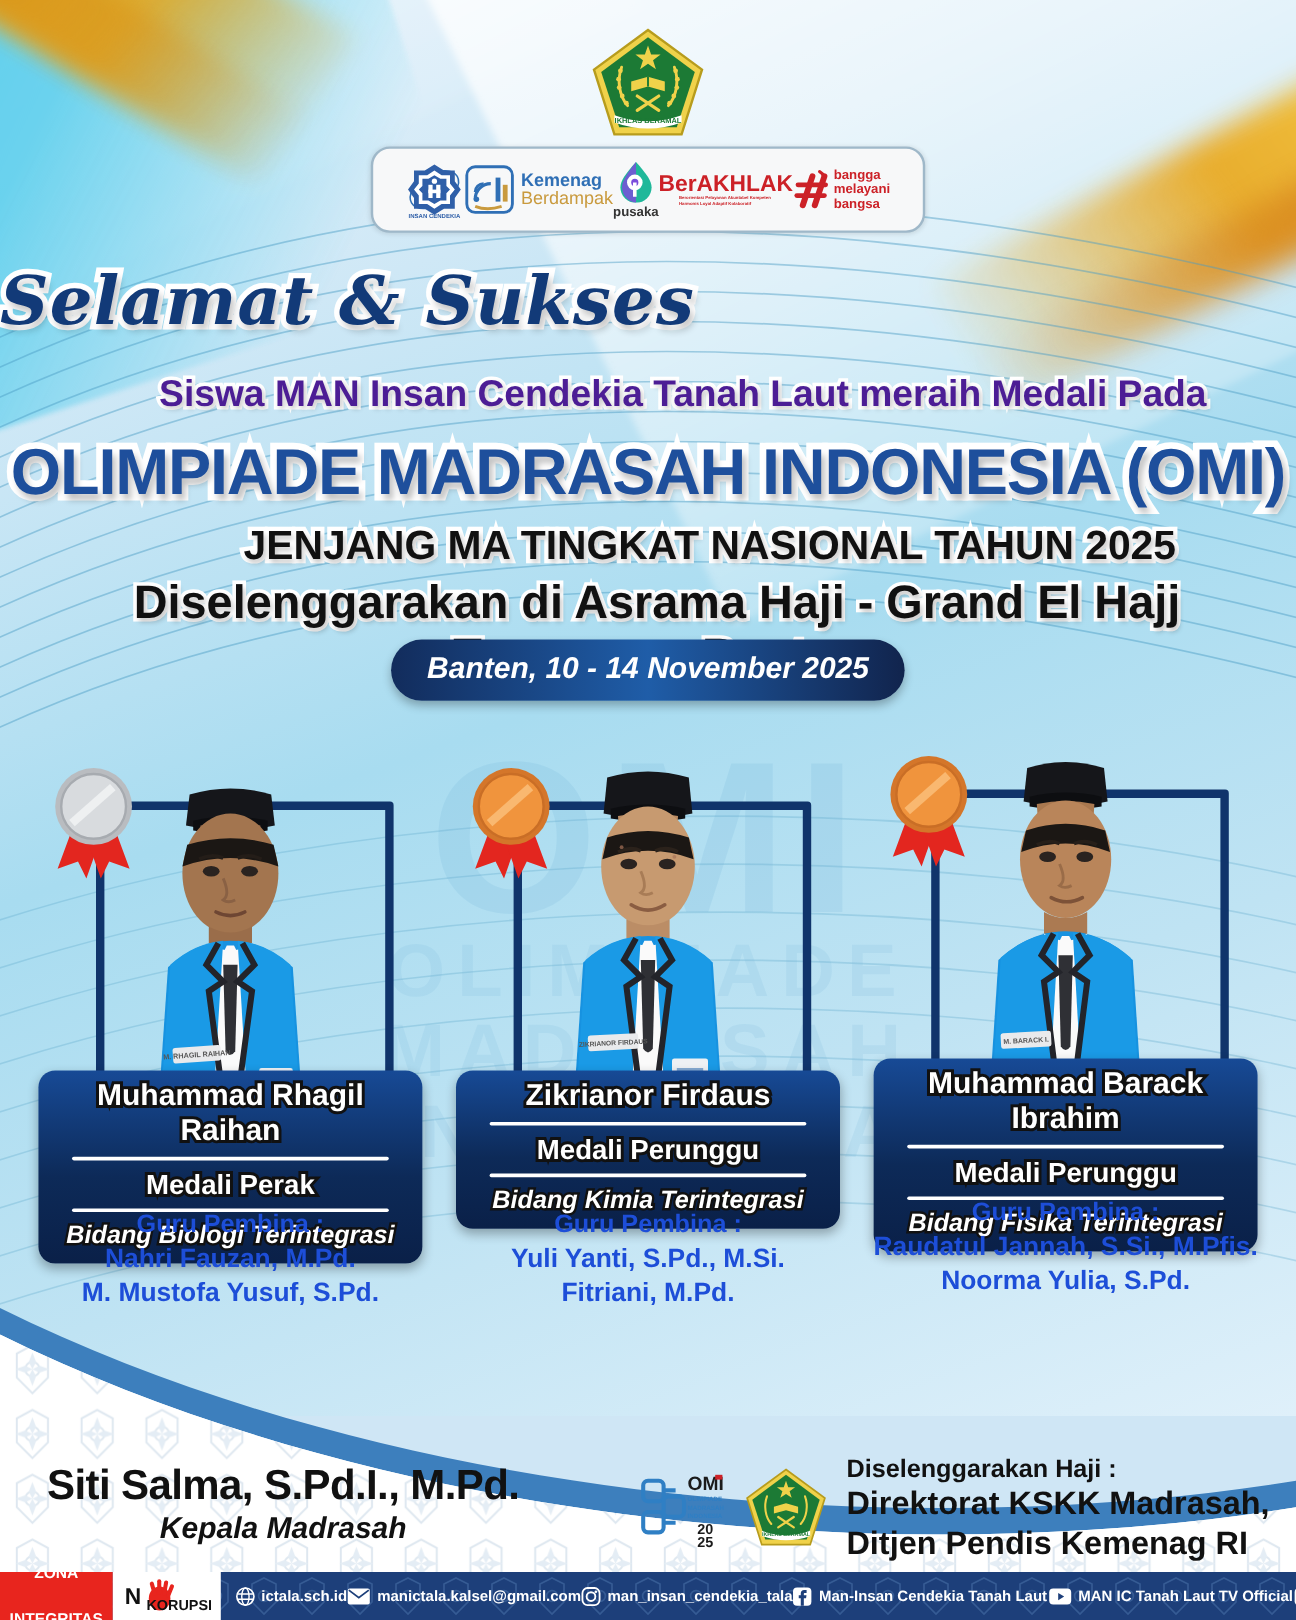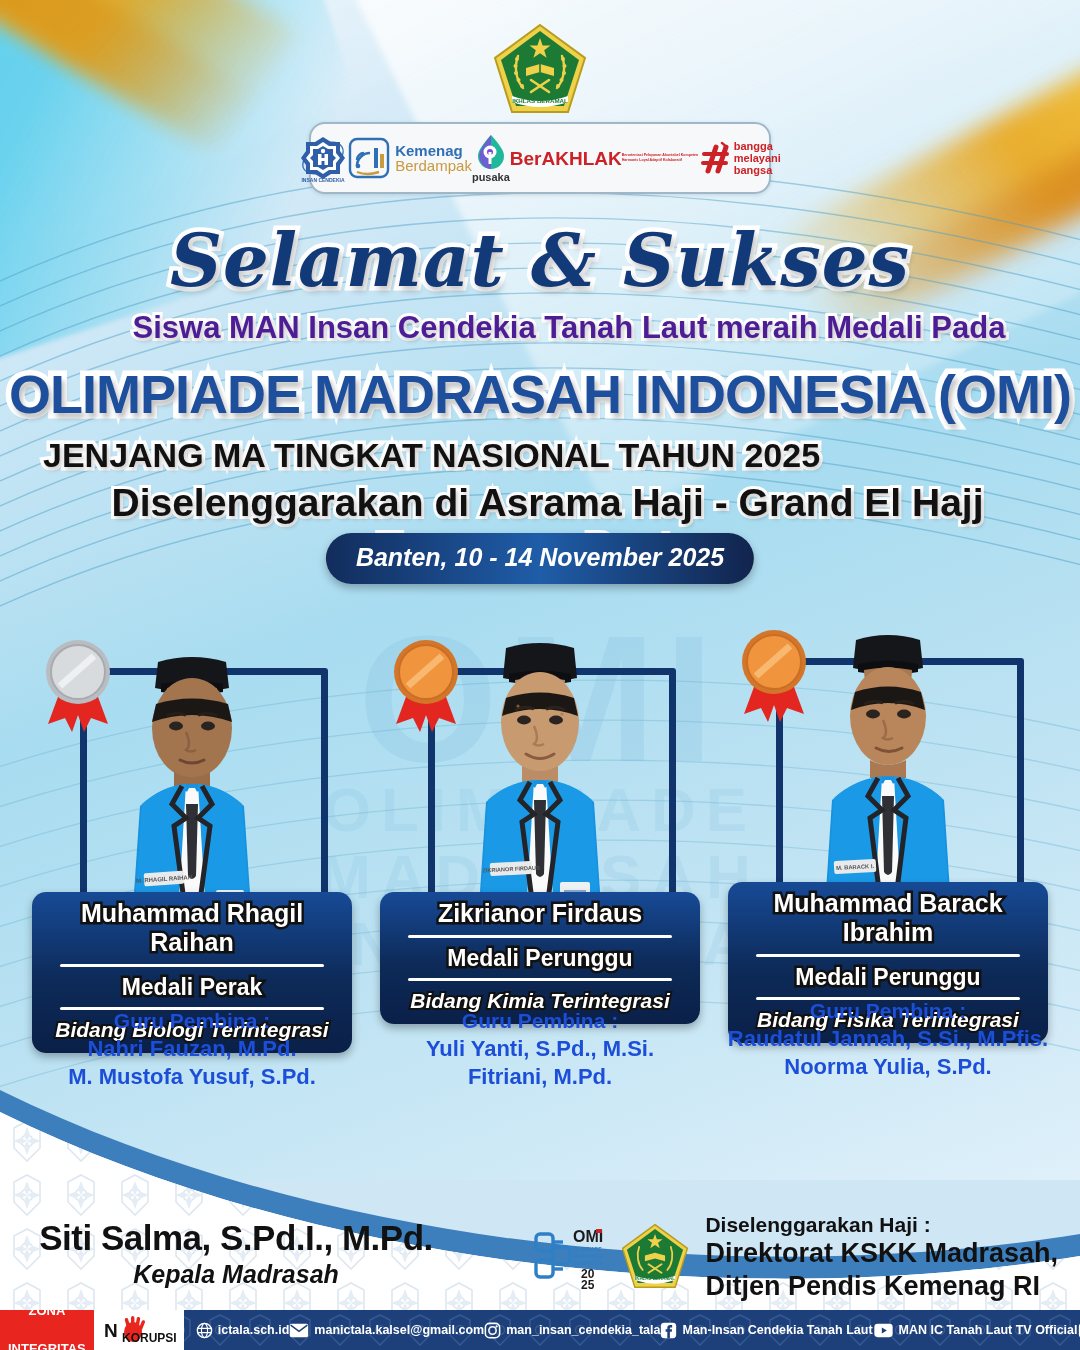--- a/index.html
+++ b/index.html
@@ -79,42 +79,42 @@
     position:absolute; left:50%; top:122px; transform:translateX(-50%);
     width:462px; height:72px; background:#f7f8f9; border:2px solid #9fb8c9;
     border-radius:16px; display:flex; align-items:center; justify-content:center;
     padding:0 10px; box-shadow:0 1px 4px rgba(0,0,0,.12);
   }
   .p-item{ display:flex; align-items:center; gap:4px; }
   .p-txt{ font-size:8px; line-height:1.05; }
 
   
   .selamat{
-    position:absolute; left:0; top:218px; width:1080px; text-align:center;
+    position:absolute; left:0; top:218px; width:1080px; text-align:left;
     font-family:"DejaVu Serif", serif; font-style:italic; font-weight:700;
-    font-size:72px; color:#123a78; letter-spacing:1px;
+    font-size:56px; color:#123a78; letter-spacing:1px;
     -webkit-text-stroke:9px #ffffff; paint-order:stroke fill;
     text-shadow:3px 5px 6px rgba(0,0,0,.22);
   }
   .sub1{
     position:absolute; left:0; top:310px; width:1080px; text-align:center;
     font-size:31px; font-weight:700; color:#4c1d95;
     -webkit-text-stroke:6px #ffffff; paint-order:stroke fill;
     text-shadow:2px 3px 4px rgba(0,0,0,.22);
     margin-left:29px;
   }
   .sub1 b{ font-weight:900; }
   .omi-title{
     position:absolute; left:0; top:363px; width:1080px; text-align:center;
     font-size:54px; font-weight:900; color:#1e4f9c; letter-spacing:-1px;
     -webkit-text-stroke:11px #ffffff; paint-order:stroke fill;
     text-shadow:3px 5px 5px rgba(0,0,0,.25);
   }
   .jenjang{
-    position:absolute; left:0; top:436px; width:1080px; text-align:left;
+    position:absolute; left:0; top:436px; width:980px; text-align:right;
     font-size:34px; font-weight:900; color:#111; letter-spacing:0px;
     -webkit-text-stroke:7px #ffffff; paint-order:stroke fill;
     text-shadow:2px 3px 4px rgba(0,0,0,.22);
     padding-left:43px;
   }
   .venue{
     position:absolute; left:0; top:481px; width:1080px; text-align:center;
     font-size:39px; font-weight:800; color:#111;
     -webkit-text-stroke:6px #ffffff; paint-order:stroke fill;
     text-shadow:2px 3px 4px rgba(0,0,0,.22);
@@ -349,21 +349,21 @@
       <svg width="30" height="36" viewBox="0 0 30 36">
         <path d="M15 2 C24 12 28 18 28 23 A13 13 0 0 1 2 23 C2 18 6 12 15 2 Z" fill="#1fb89a"></path>
         <path d="M15 2 C10 8 6 14 4 19 A13 13 0 0 0 15 36 Z" fill="#7b4ddb" opacity=".85"></path>
         <circle cx="14" cy="19" r="6.5" fill="#fff"></circle>
         <circle cx="14" cy="19" r="3" fill="#7b4ddb"></circle>
         <path d="M14 19 L14 31" stroke="#fff" stroke-width="3"></path>
       </svg>
       <div style="font-size:11px;font-weight:600;color:#333">pusaka</div>
     </div>
 
-    <div class="p-item" style="flex-direction:row;gap:0">
+    <div class="p-item" style="flex-direction:column;gap:0">
       <div style="font-size:19px;font-weight:900;color:#cc2127;line-height:1">BerAKHLAK</div>
       <div style="font-size:3.6px;font-weight:600;color:#cc2127;width:78px;line-height:1.35;text-align:left">Berorientasi Pelayanan Akuntabel Kompeten Harmonis Loyal Adaptif Kolaboratif</div>
     </div>
 
     <div class="p-item">
       <svg width="30" height="34" viewBox="0 0 30 34">
         <g stroke="#cc2127" stroke-width="5" stroke-linecap="round">
           <path d="M8 30 L16 6"></path>
             <path d="M18 30 L26 6"></path>
         </g>

